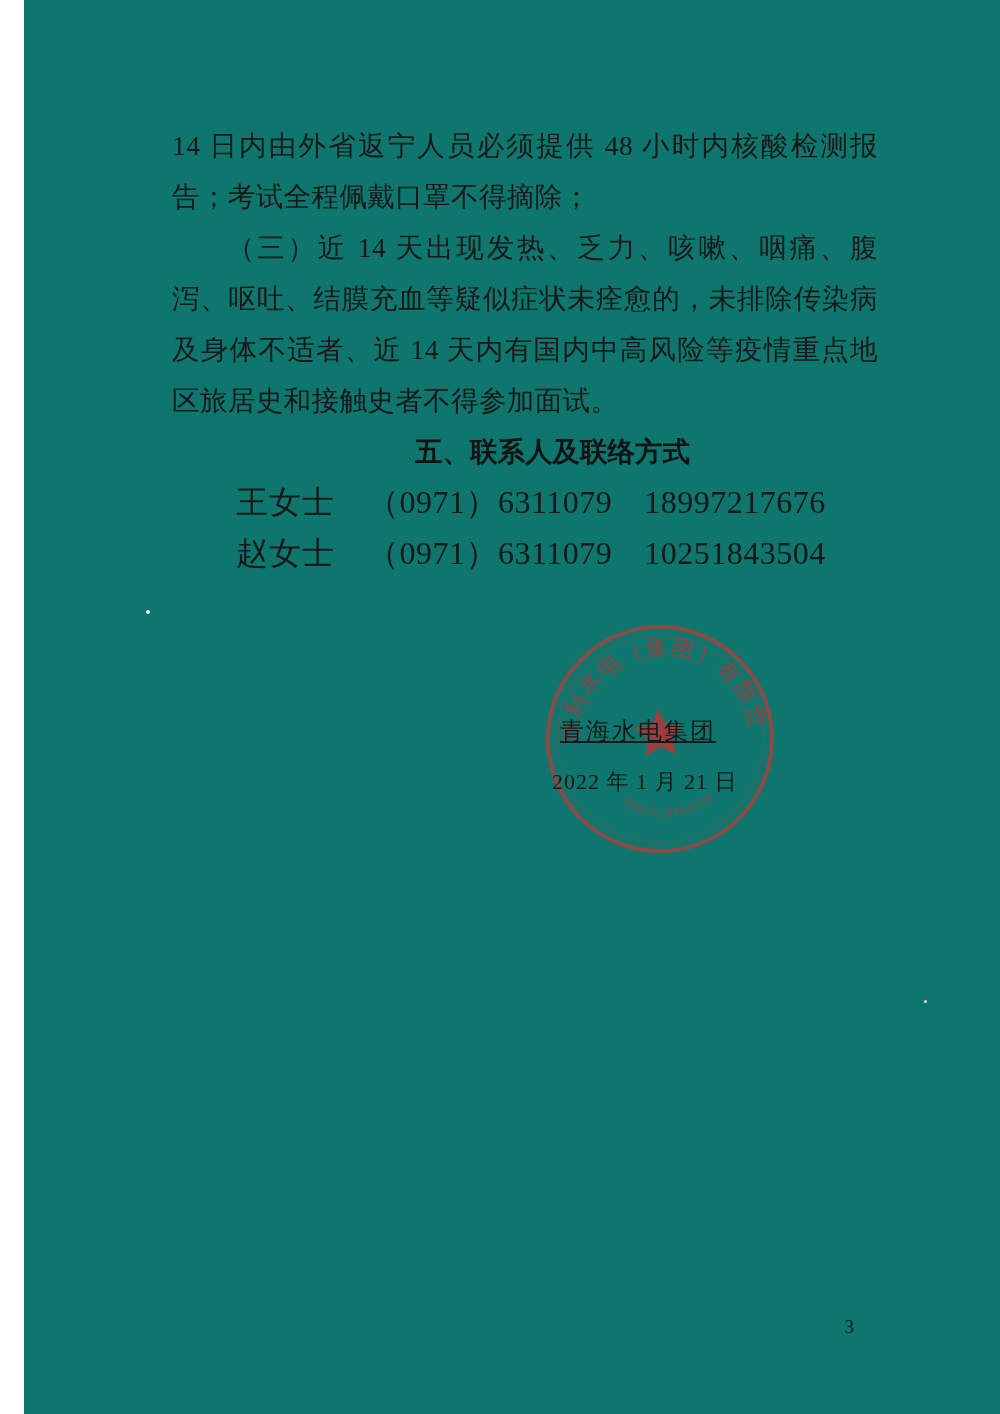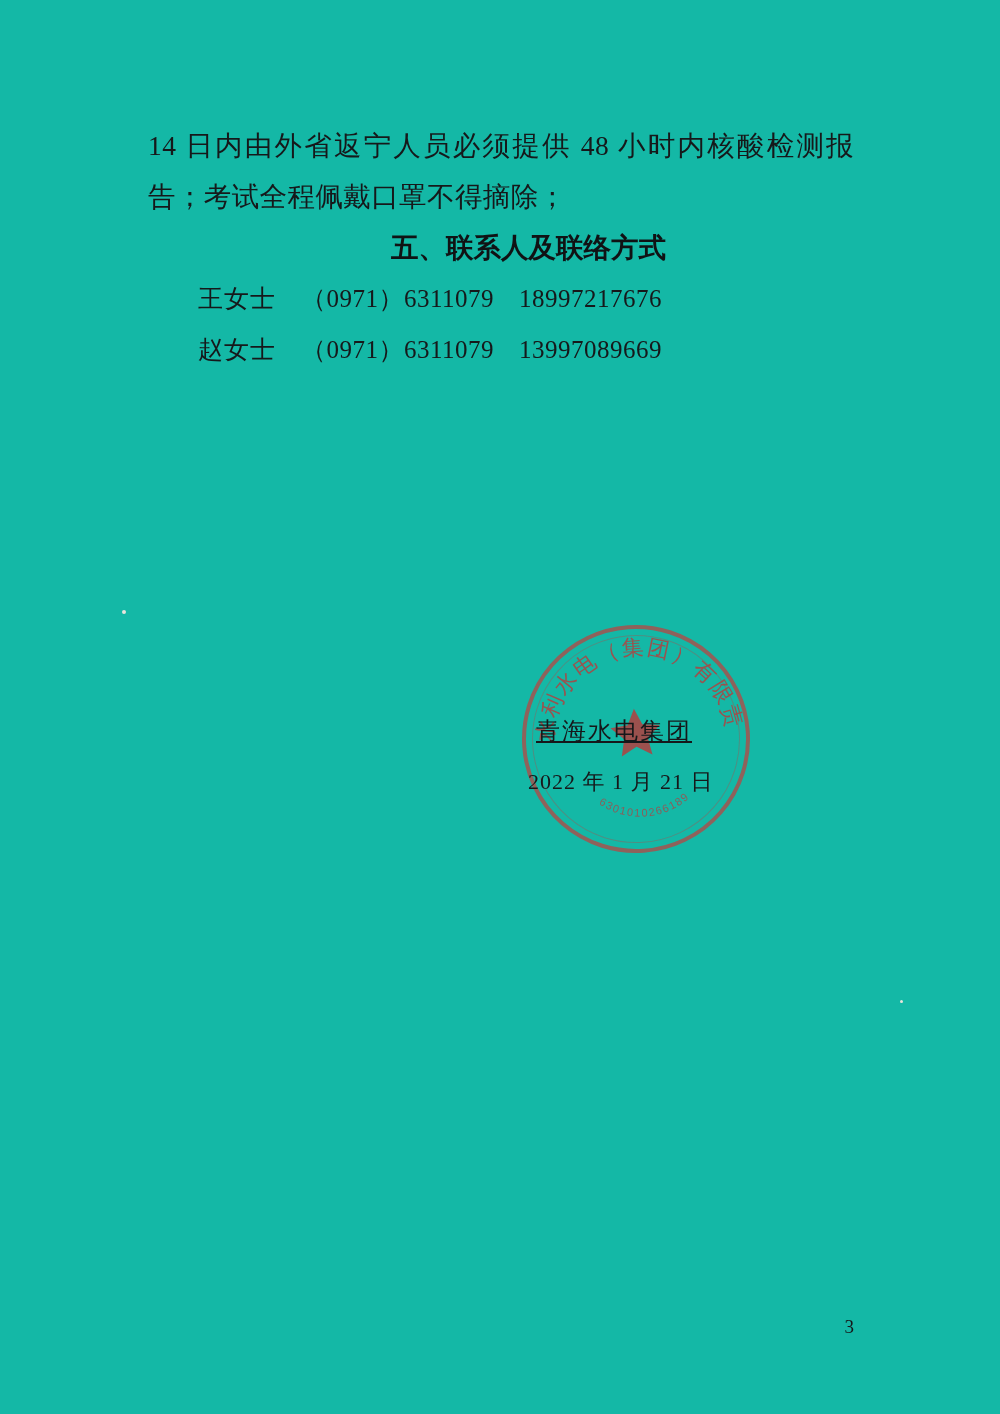--- a/index.html
+++ b/index.html
@@ -11,21 +11,22 @@
     height: 1414px;
     background: #ffffff;
     font-family: "Liberation Serif", "DejaVu Serif", serif;
     color: #1a1a1a;
     position: relative;
     overflow: hidden;
   }
   .page {
     position: absolute;
     inset: 0;
-    background: #14b8a6;
+    background: #0f766e;
+    margin-left: 24px;
   }
   .content {
     position: absolute;
     left: 148px;
     top: 120px;
     width: 706px;
   }
   .para {
     font-size: 27.5px;
     line-height: 51px;
@@ -42,21 +43,21 @@
     font-size: 27.5px;
     line-height: 51px;
     font-weight: bold;
     text-indent: 2em;
     margin: 0;
     color: #101214;
     font-family: "Liberation Sans", "DejaVu Sans", sans-serif;
     text-align: center;
   }
   .contact-row {
-    font-size: 25px;
+    font-size: 32px;
     line-height: 51px;
     text-indent: 2em;
     margin: 0;
     white-space: pre;
     color: #16181a;
   }
   .contact-row .name { letter-spacing: 1px; }
   .contact-row .phone-fixed { letter-spacing: 0.5px; }
   .contact-row .phone-mobile { letter-spacing: 0.5px; }
 
@@ -150,26 +151,27 @@
 
 <div class="page">
 
   <div class="speck" style="left:122px; top:610px; width:4px; height:4px;"></div>
   <div class="speck" style="left:900px; top:1000px; width:3px; height:3px;"></div>
 
   <div class="content">
 
     <p class="para">14 日内由外省返宁人员必须提供 48 小时内核酸检测报告；考试全程佩戴口罩不得摘除；</p>
 
+    <p class="para indent">（三）近 14 天出现发热、乏力、咳嗽、咽痛、腹泻、呕吐、结膜充血等疑似症状未痊愈的，未排除传染病及身体不适者、近 14 天内有国内中高风险等疫情重点地区旅居史和接触史者不得参加面试。</p>
 
     <h2 class="heading">五、联系人及联络方式</h2>
 
     <p class="contact-row"><span class="name">王女士</span>　<span class="phone-fixed">（0971）6311079</span>　<span class="phone-mobile">18997217676</span></p>
 
-    <p class="contact-row"><span class="name">赵女士</span>　<span class="phone-fixed">（0971）6311079</span>　<span class="phone-mobile">13997089669</span></p>
+    <p class="contact-row"><span class="name">赵女士</span>　<span class="phone-fixed">（0971）6311079</span>　<span class="phone-mobile">10251843504</span></p>
 
   </div>
 
   <div class="sign-block">
 
     <div class="seal">
       <div class="seal-inner"></div>
       <svg class="seal-svg" viewBox="0 0 228 228">
         <defs>
           <path id="arcTop" d="M 26,114 A 88,88 0 0 1 202,114"></path>

